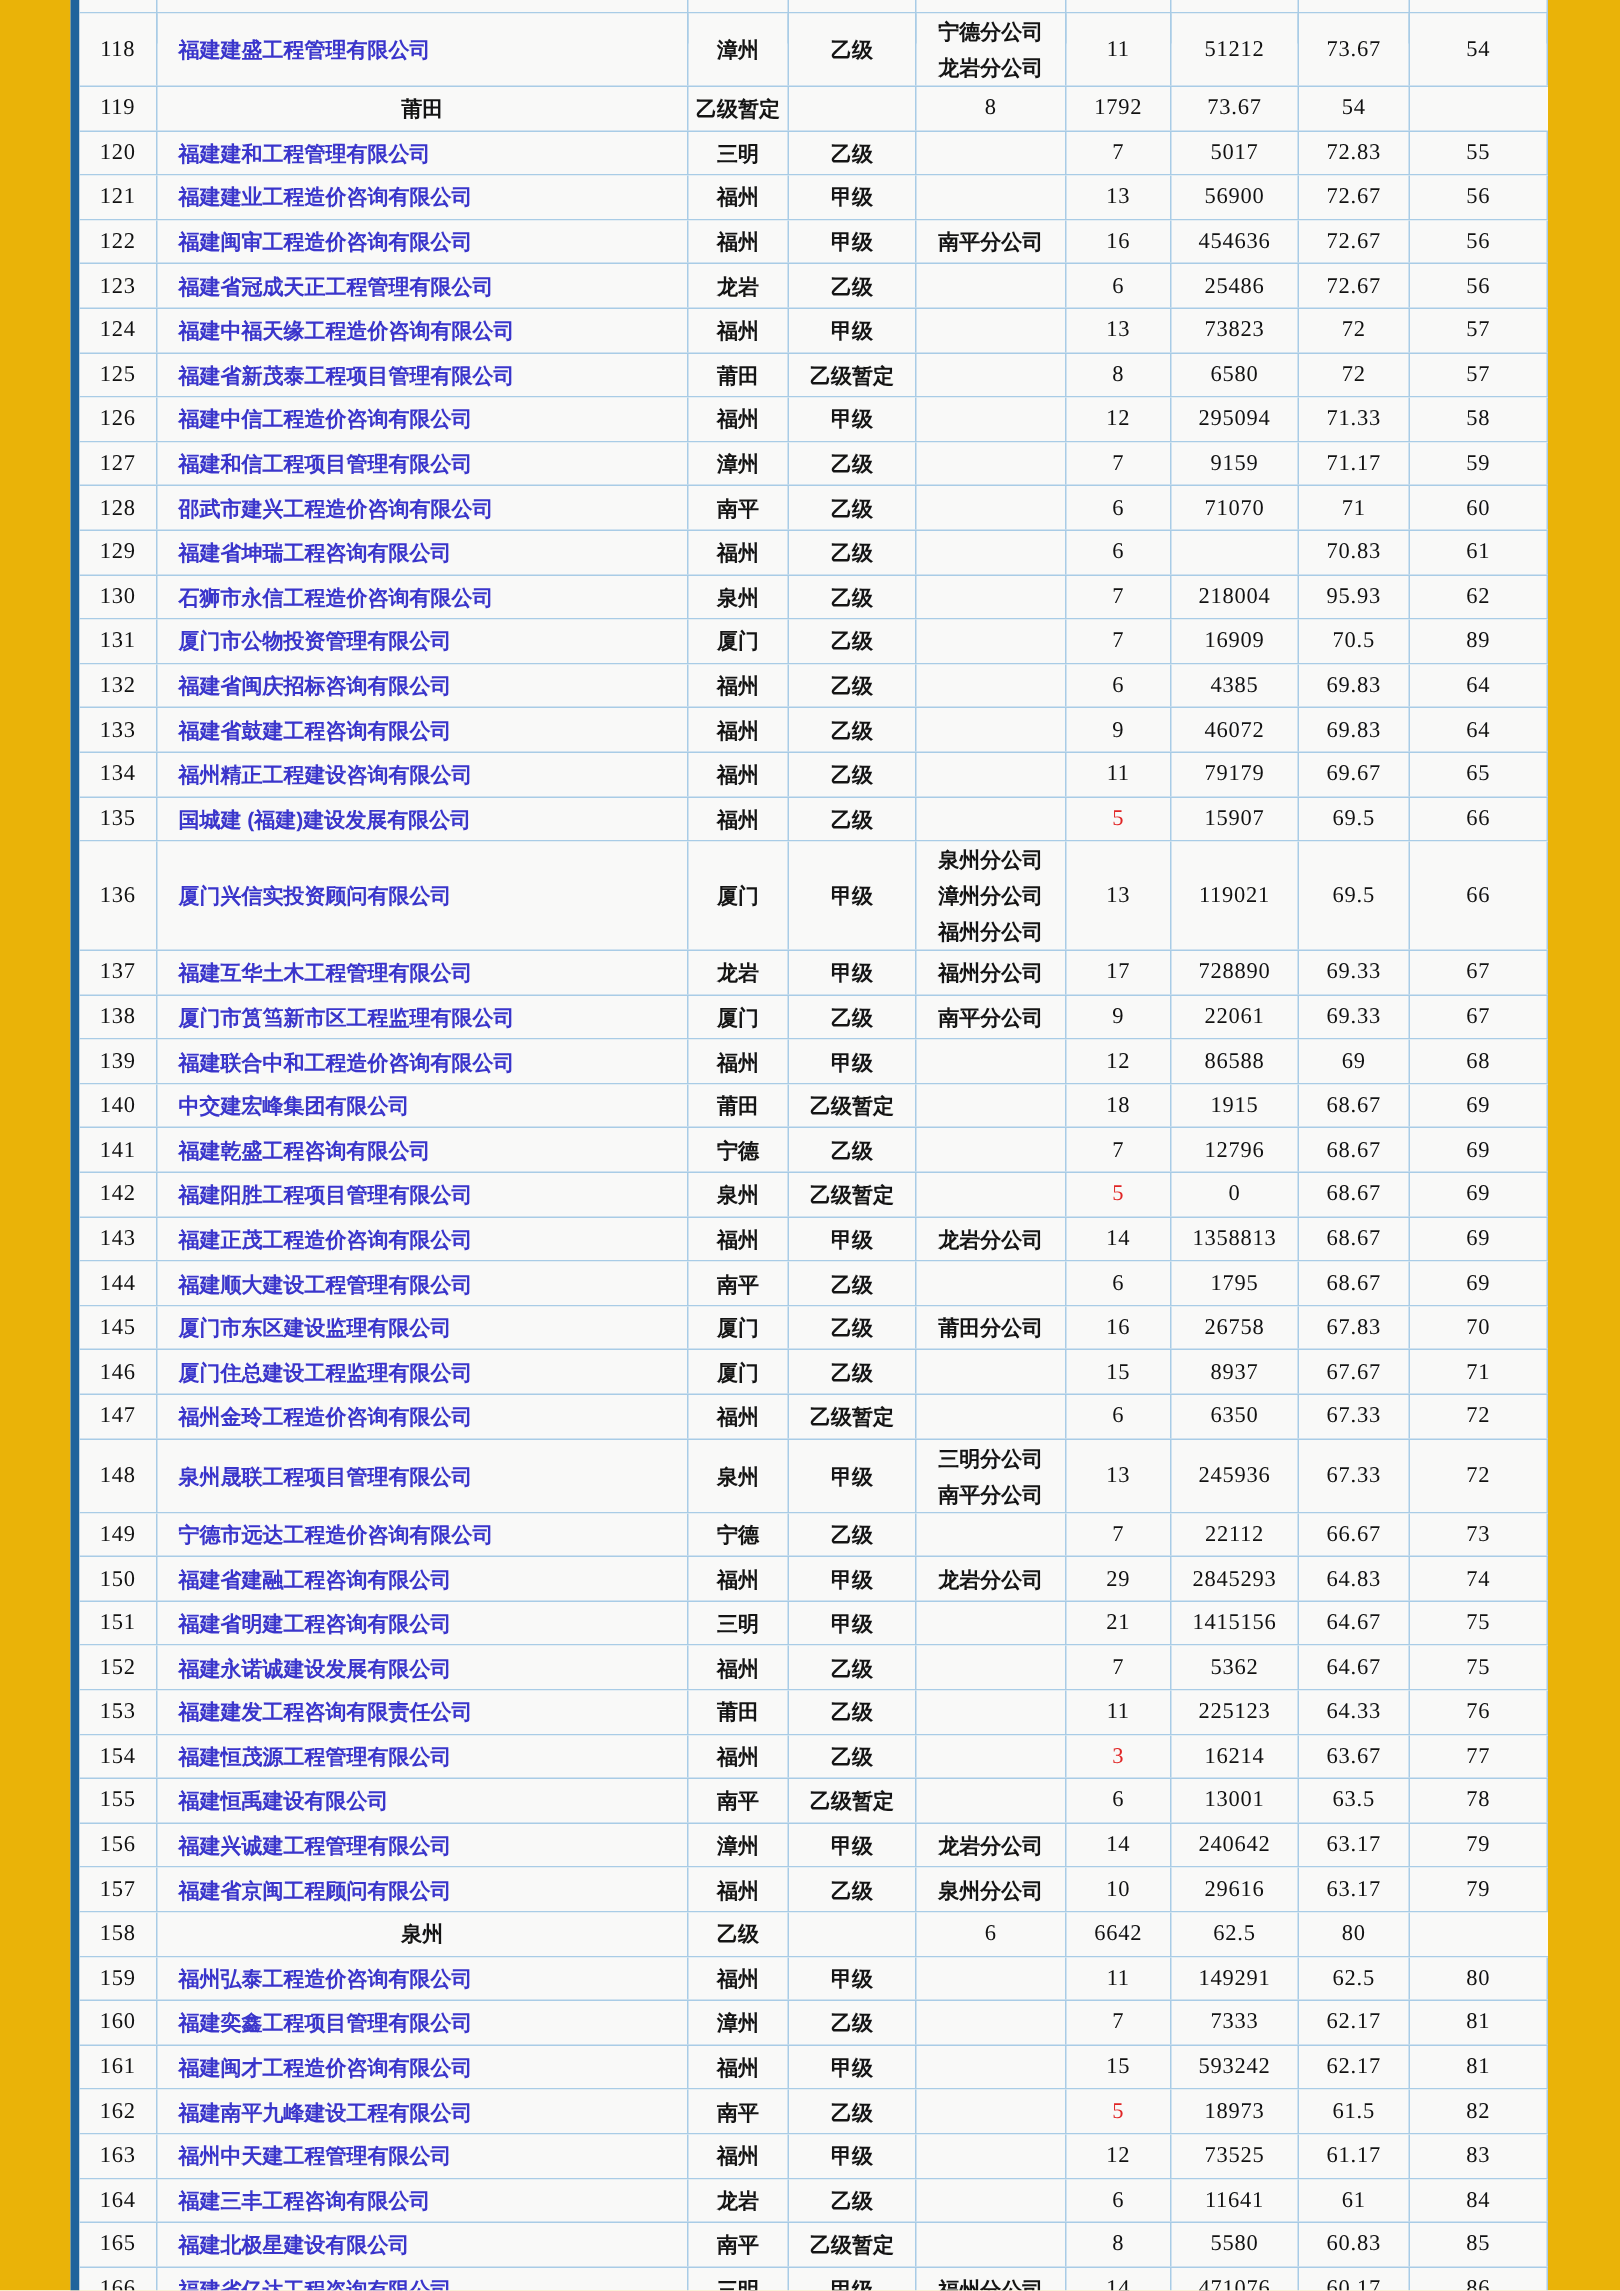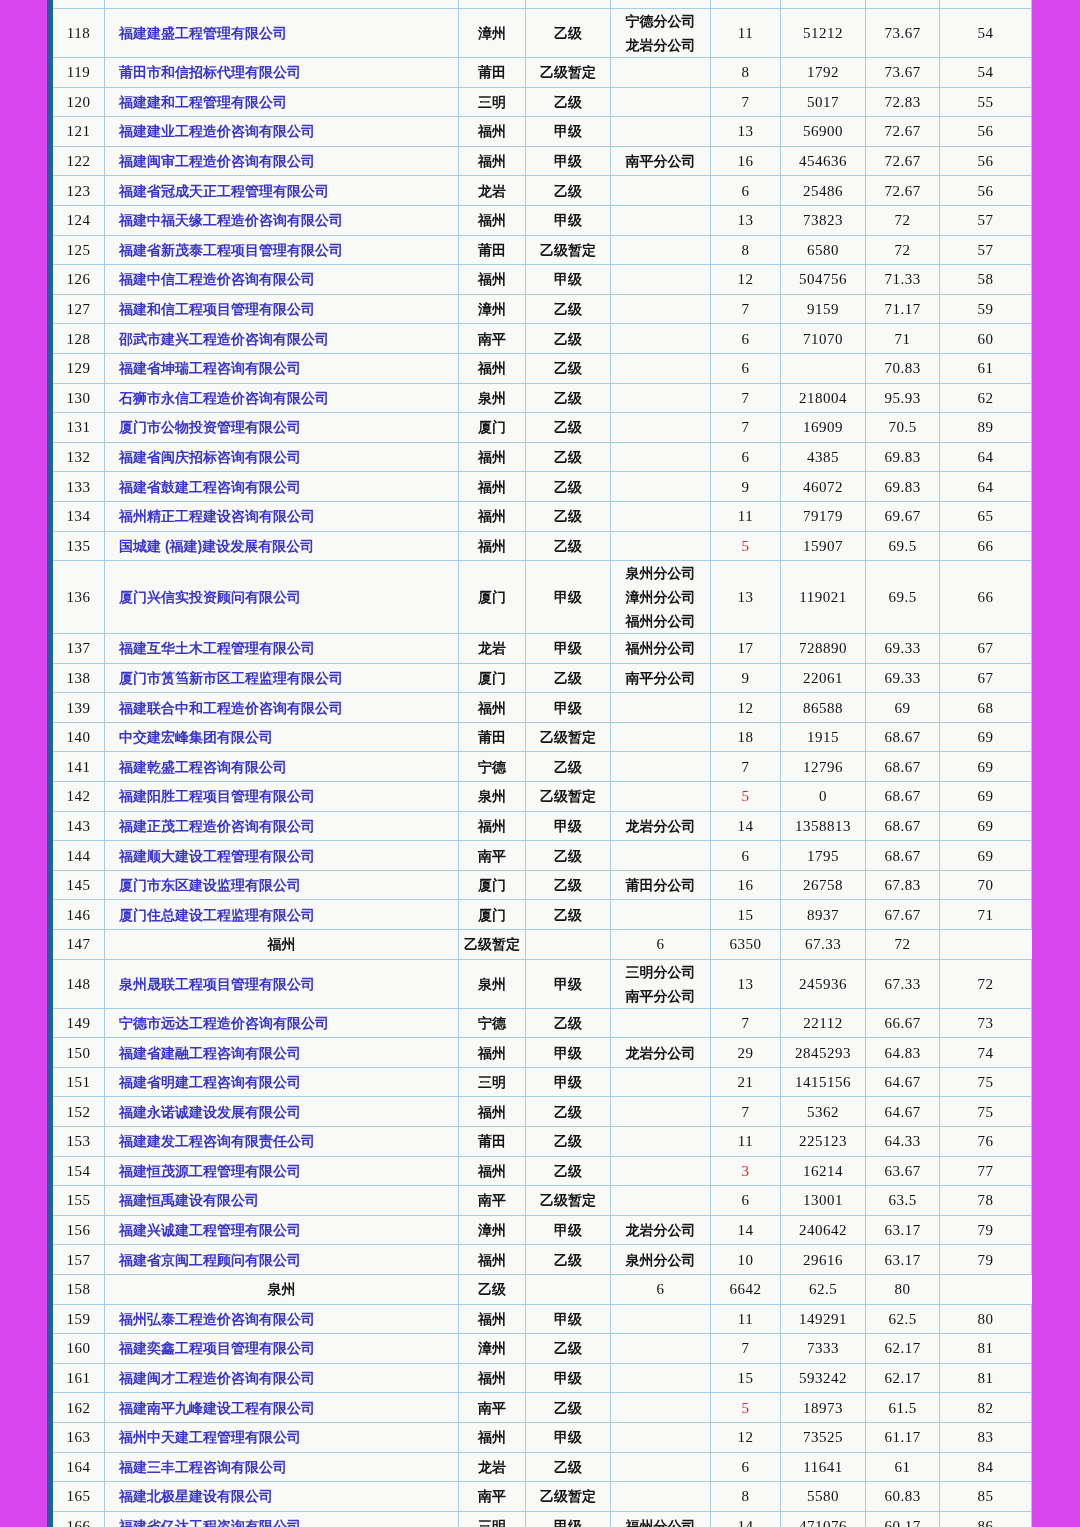--- a/index.html
+++ b/index.html
@@ -3,21 +3,21 @@
 <meta charset="utf-8">
 <style>
   * { margin: 0; padding: 0; box-sizing: border-box; }
   html, body {
     width: 1080px; height: 1527px;
     overflow: hidden;
     font-family: "Liberation Sans", "DejaVu Sans", sans-serif;
   }
   .page {
     width: 1080px; height: 1527px;
-    background: #d946ef;
+    background: #eab308;
     position: relative;
     overflow: hidden;
   }
   .table-wrap {
     position: absolute;
     left: 47px; top: 0;
     width: 985px;
     border-left: 6px solid #1f639c;
     background: #f9f9f8;
   }
@@ -81,21 +81,20 @@
     <div class="cell cjk">宁德分公司
 龙岩分公司</div>
     <div class="cell num">11</div>
     <div class="cell num">51212</div>
     <div class="cell num">73.67</div>
     <div class="cell num">54</div>
   </div>
 
   <div class="row">
     <div class="cell num">119</div>
-    <div class="cell company">莆田市和信招标代理有限公司</div>
     <div class="cell cjk">莆田</div>
     <div class="cell cjk">乙级暂定</div>
     <div class="cell cjk"></div>
     <div class="cell num">8</div>
     <div class="cell num">1792</div>
     <div class="cell num">73.67</div>
     <div class="cell num">54</div>
   </div>
 
   <div class="row">
@@ -170,21 +169,21 @@
     <div class="cell num">57</div>
   </div>
 
   <div class="row">
     <div class="cell num">126</div>
     <div class="cell company">福建中信工程造价咨询有限公司</div>
     <div class="cell cjk">福州</div>
     <div class="cell cjk">甲级</div>
     <div class="cell cjk"></div>
     <div class="cell num">12</div>
-    <div class="cell num">504756</div>
+    <div class="cell num">295094</div>
     <div class="cell num">71.33</div>
     <div class="cell num">58</div>
   </div>
 
   <div class="row">
     <div class="cell num">127</div>
     <div class="cell company">福建和信工程项目管理有限公司</div>
     <div class="cell cjk">漳州</div>
     <div class="cell cjk">乙级</div>
     <div class="cell cjk"></div>
@@ -419,20 +418,21 @@
     <div class="cell cjk">乙级</div>
     <div class="cell cjk"></div>
     <div class="cell num">15</div>
     <div class="cell num">8937</div>
     <div class="cell num">67.67</div>
     <div class="cell num">71</div>
   </div>
 
   <div class="row">
     <div class="cell num">147</div>
+    <div class="cell company">福州金玲工程造价咨询有限公司</div>
     <div class="cell cjk">福州</div>
     <div class="cell cjk">乙级暂定</div>
     <div class="cell cjk"></div>
     <div class="cell num">6</div>
     <div class="cell num">6350</div>
     <div class="cell num">67.33</div>
     <div class="cell num">72</div>
   </div>
 
   <div class="row">

